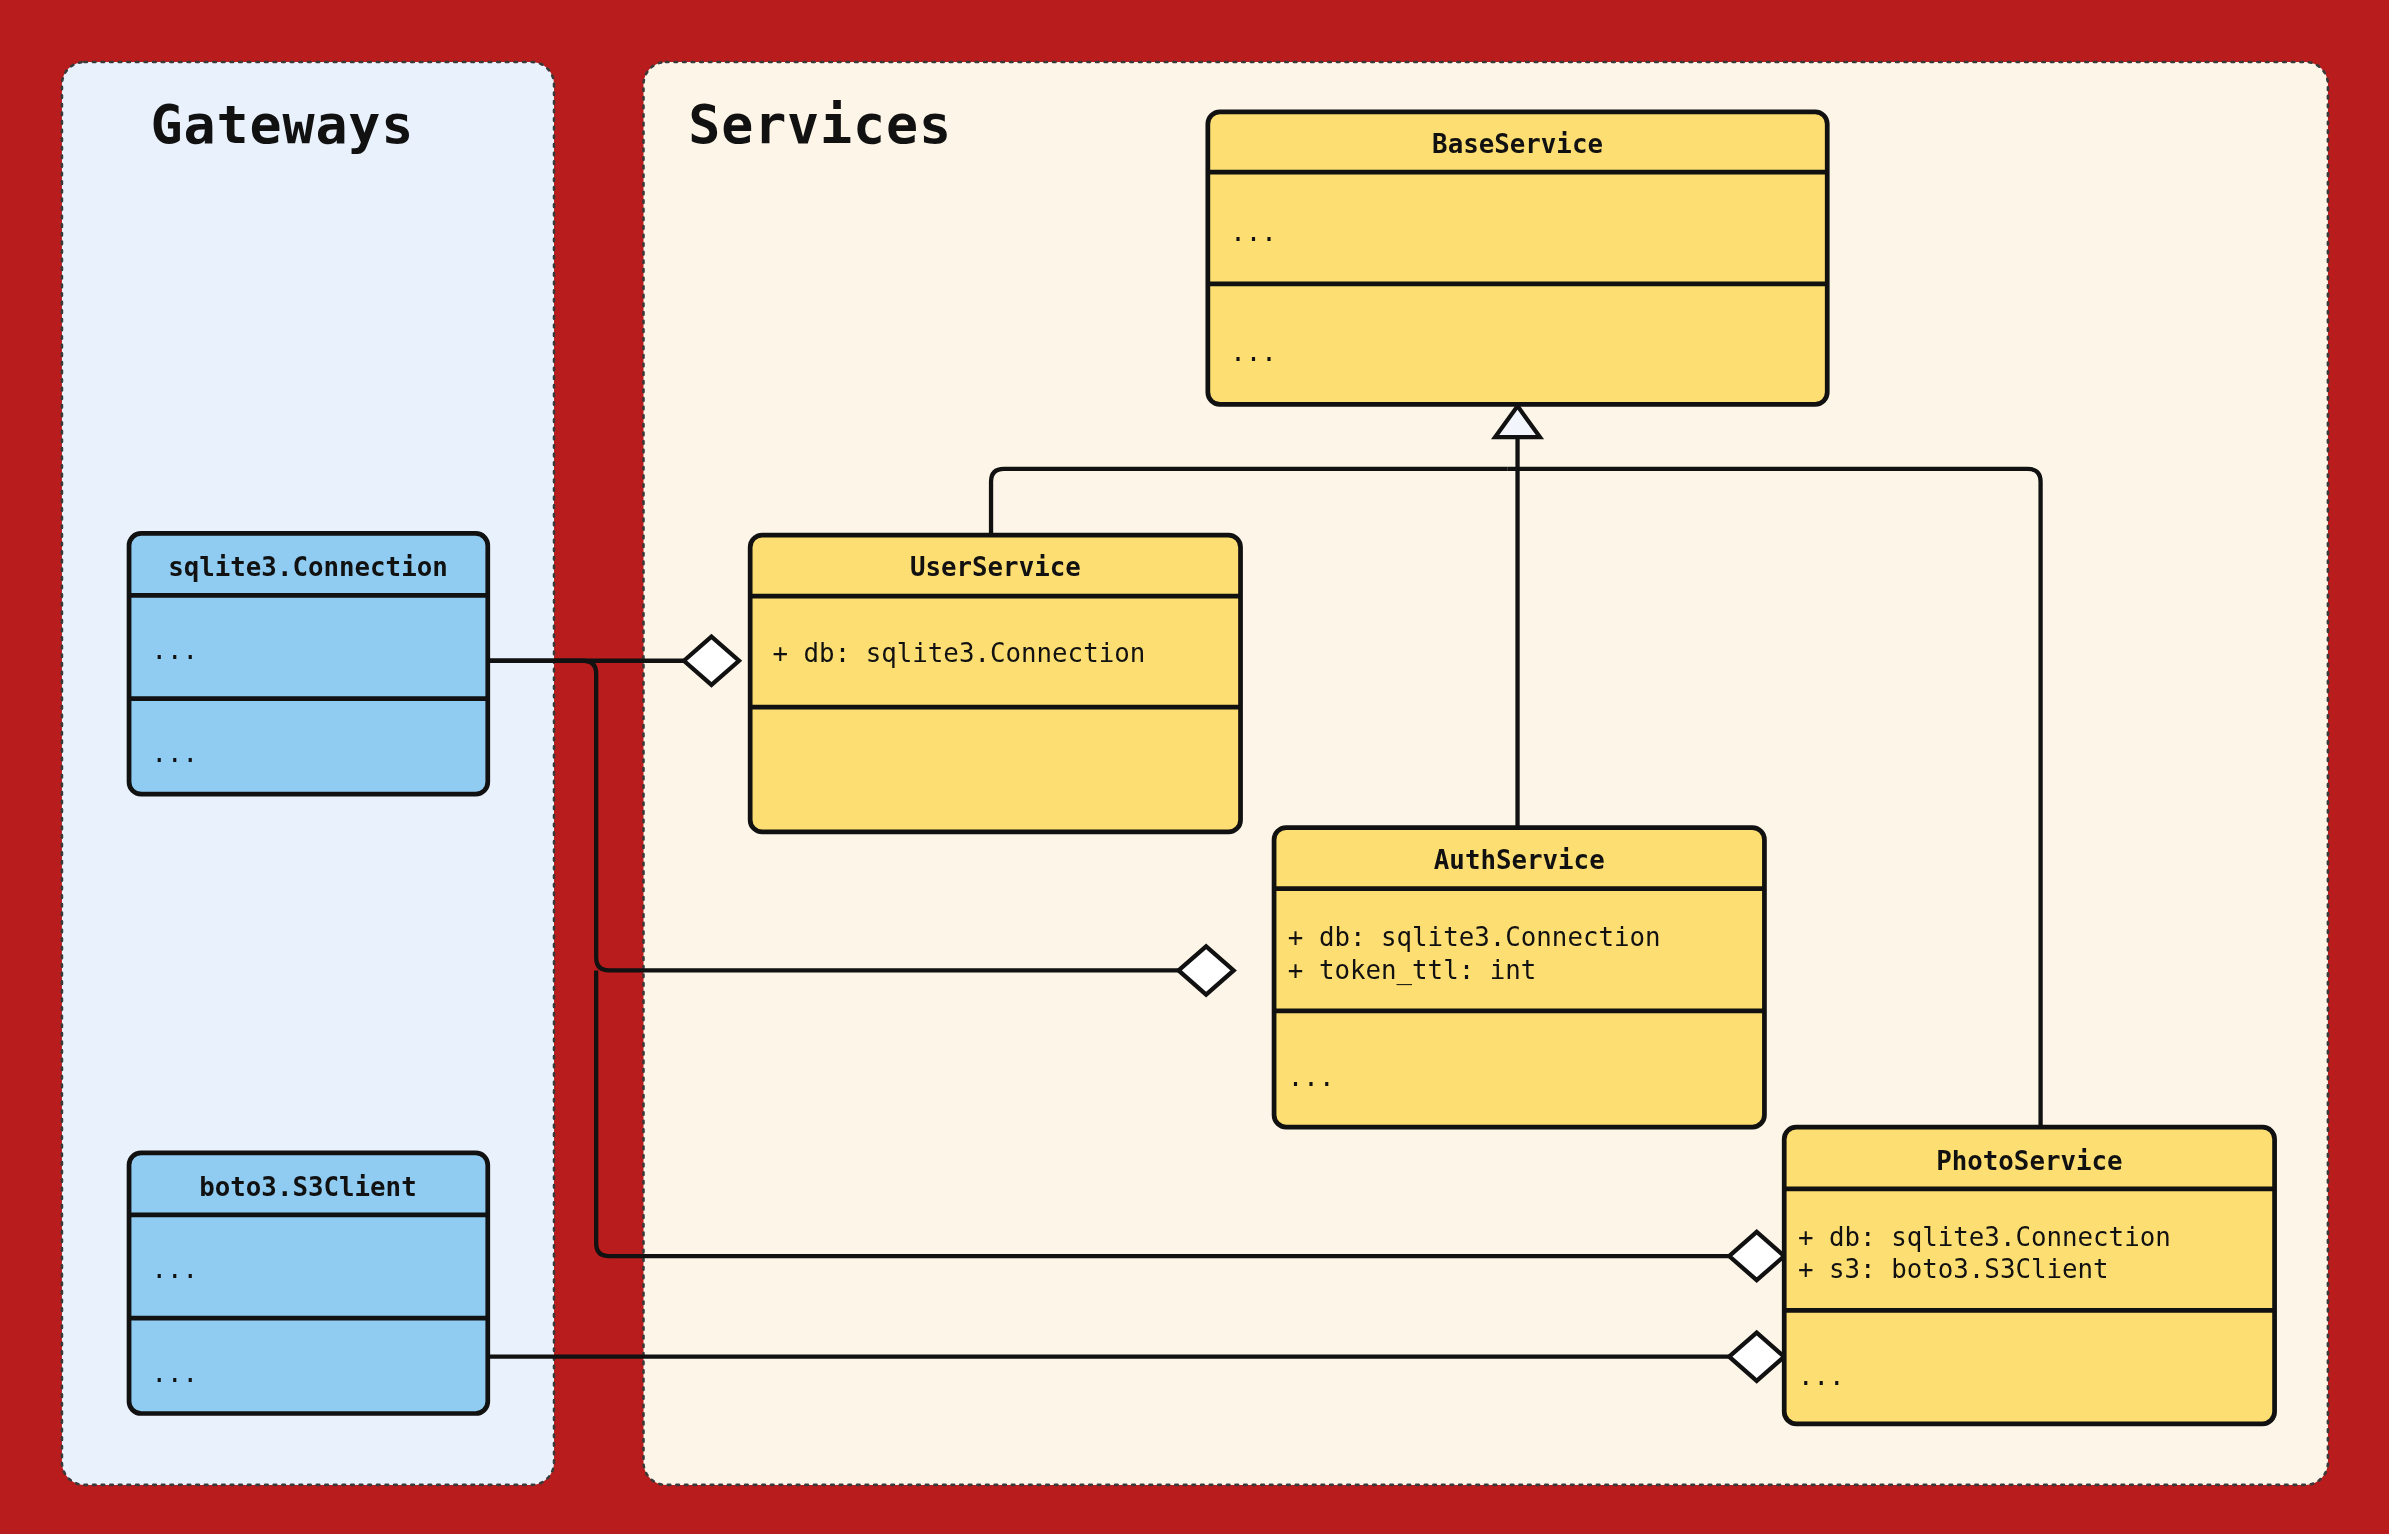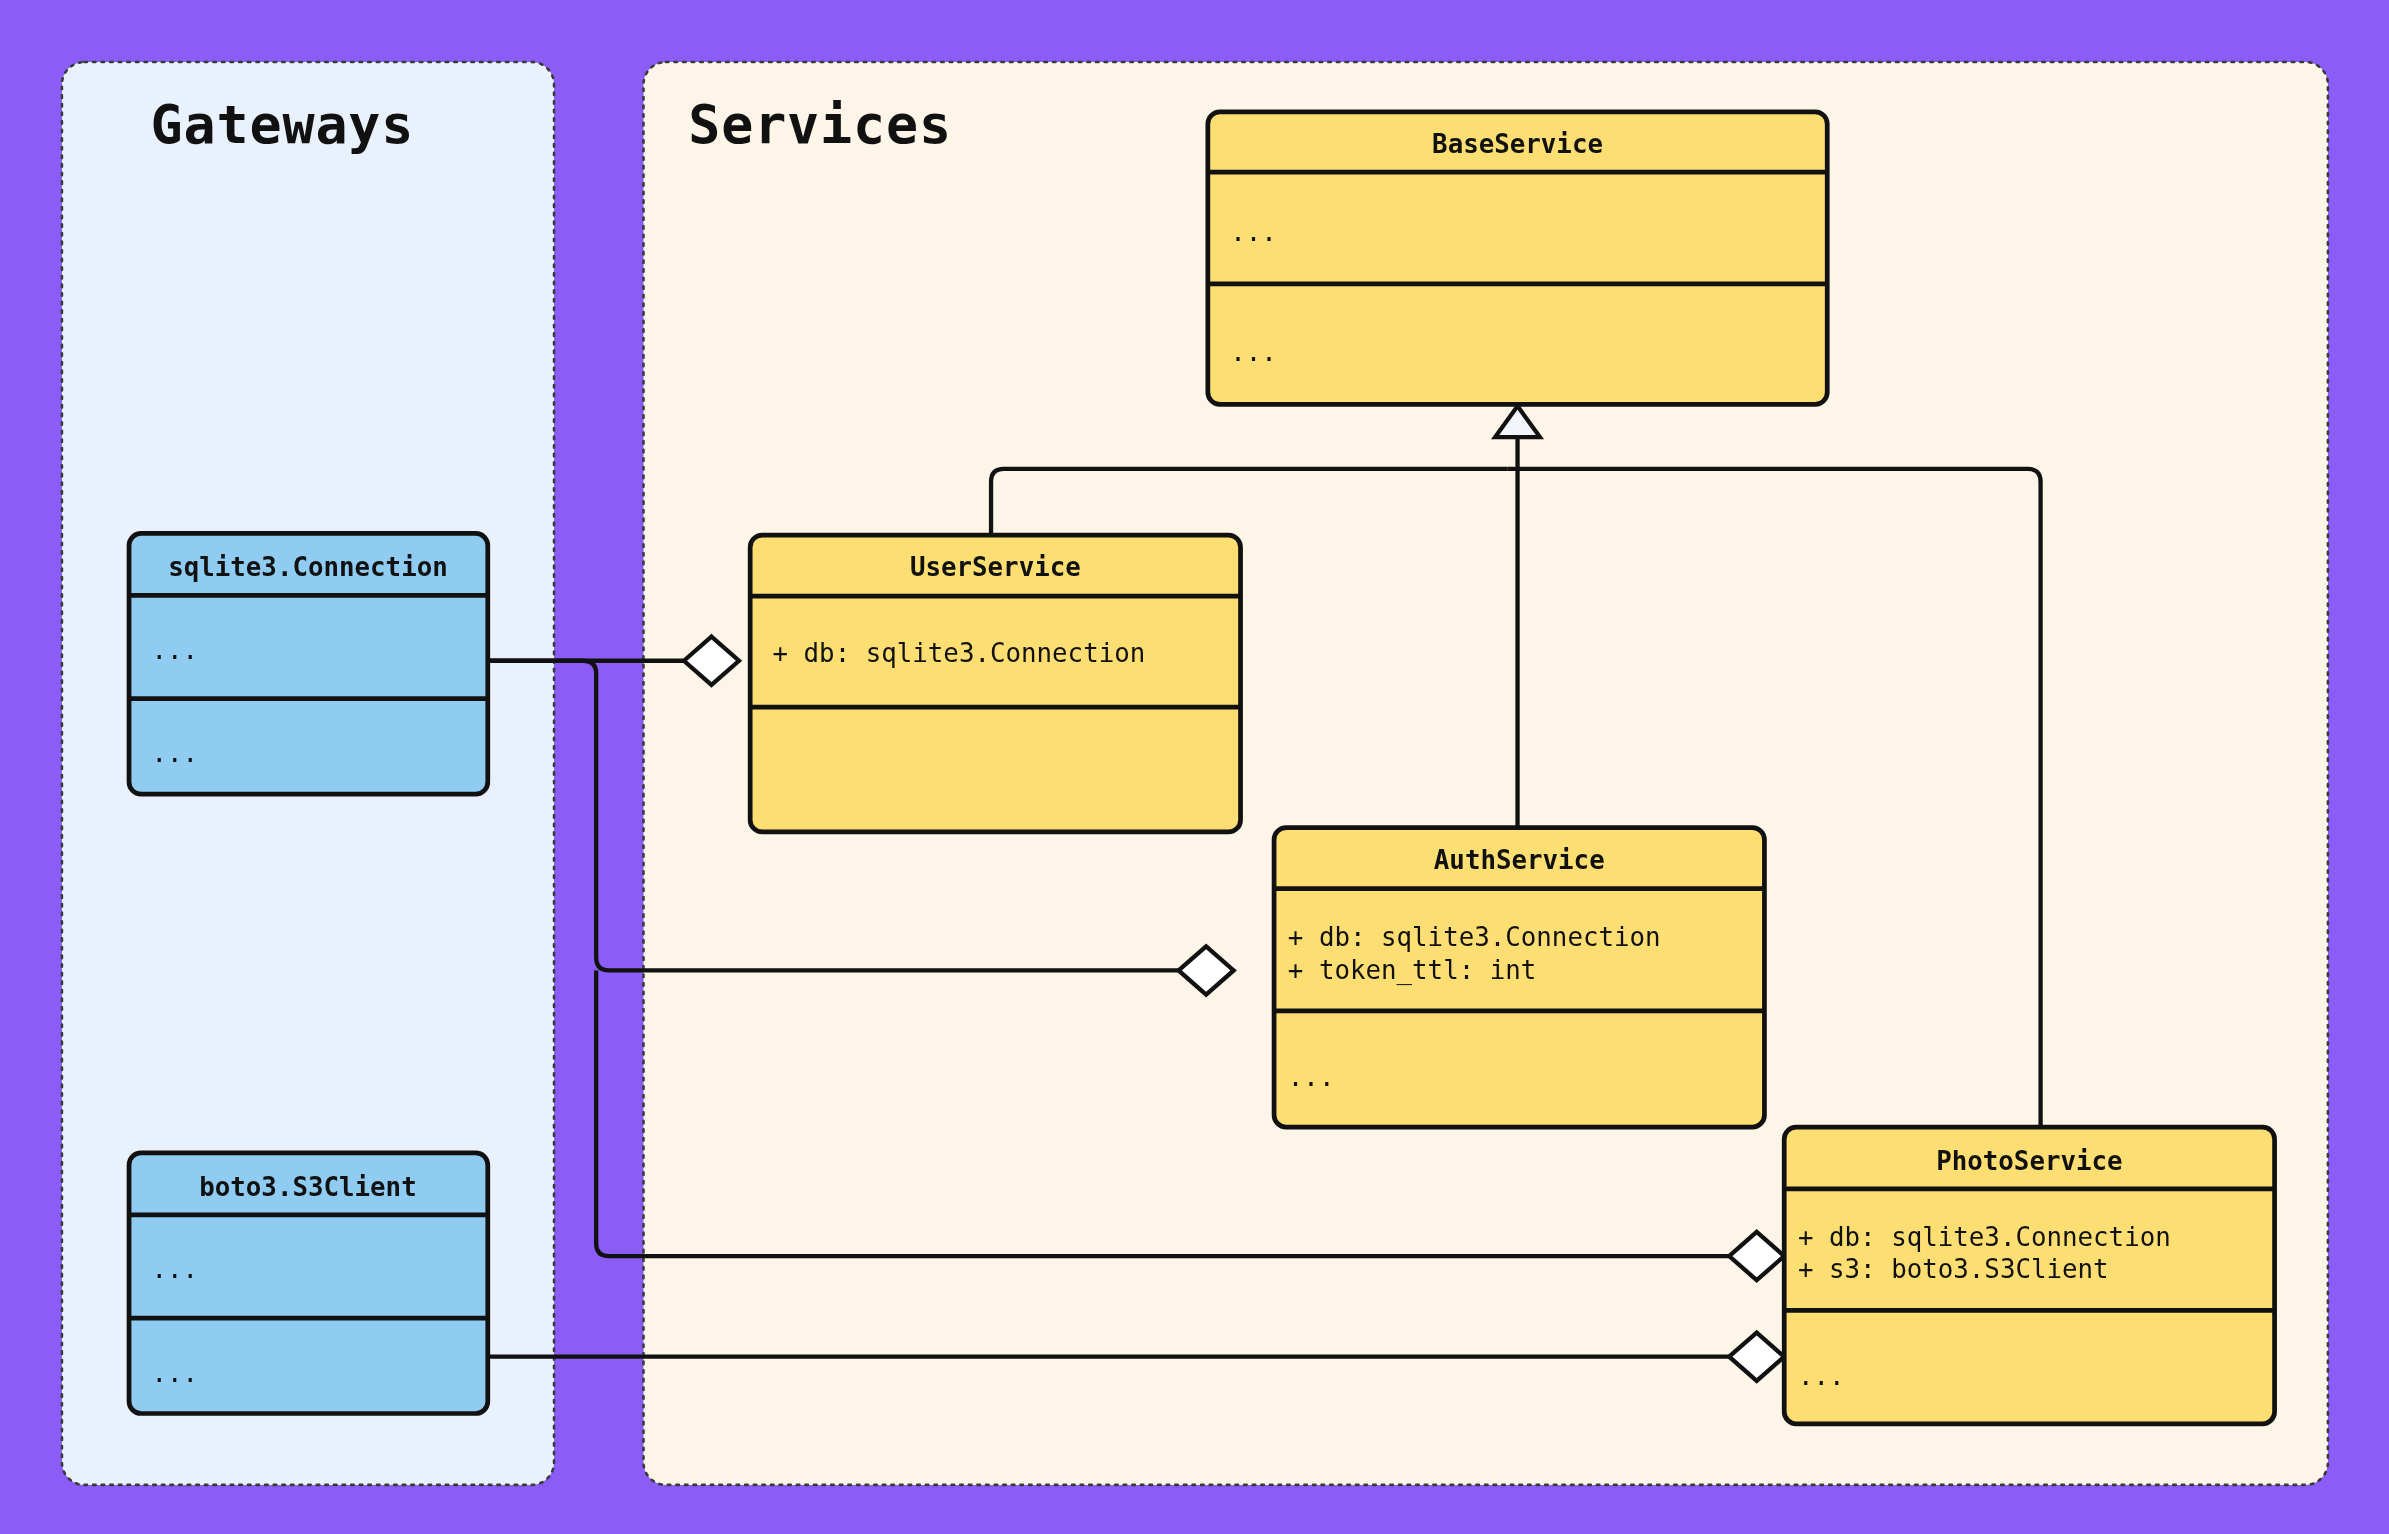--- a/index.html
+++ b/index.html
@@ -76,21 +76,21 @@
   .diamond {
     fill: #ffffff;
     stroke: #111111;
     stroke-width: 5;
     stroke-linejoin: miter;
   }
 </style>
 </head>
 <body>
 
-<div id="diagram-root" style="background: #8b5cf6;">
+<div id="diagram-root" style="background: #b91c1c;">
 <svg id="uml-canvas" viewBox="0 0 2777 1783" xmlns="http://www.w3.org/2000/svg">
 
   <g>
     <rect class="pkg-rect" x="72" y="72" rx="26" ry="26" width="572" height="1654" fill="#E9F2FC"></rect>
     <text class="pkg-title" x="175" y="166" text-anchor="start">Gateways</text>
   </g>
 
   <g>
     <rect class="pkg-rect" x="748" y="72" rx="26" ry="26" width="1958" height="1654" fill="#FDF6E8"></rect>
     <text class="pkg-title" x="800" y="166" text-anchor="start">Services</text>

